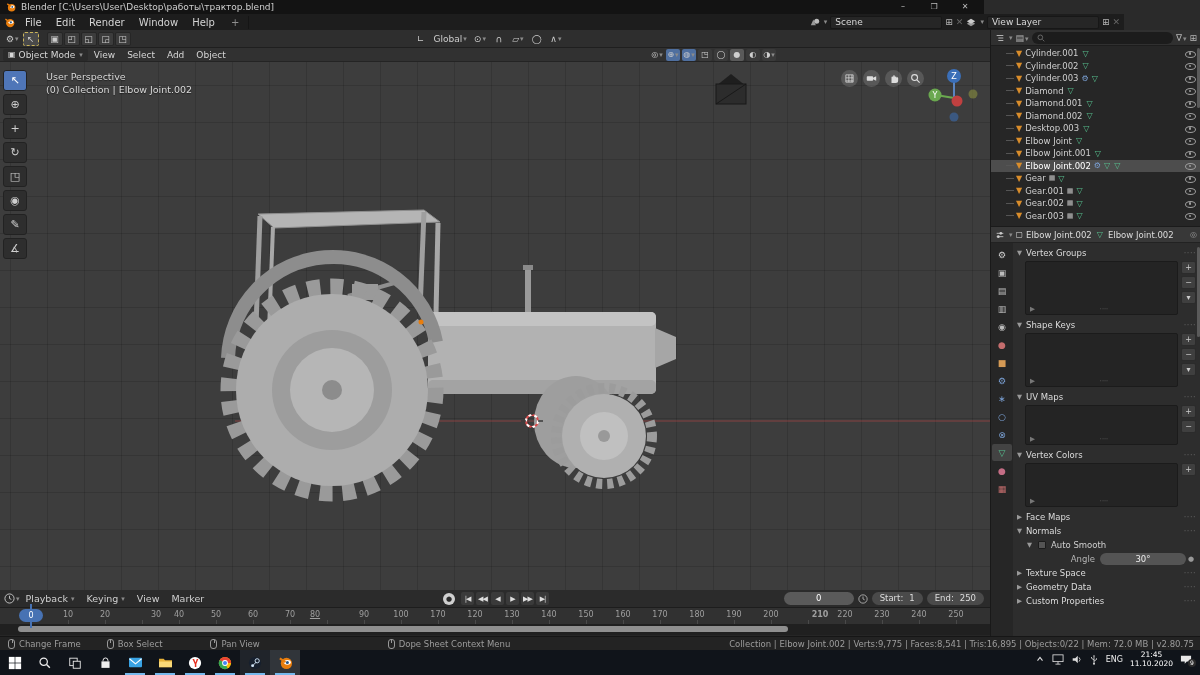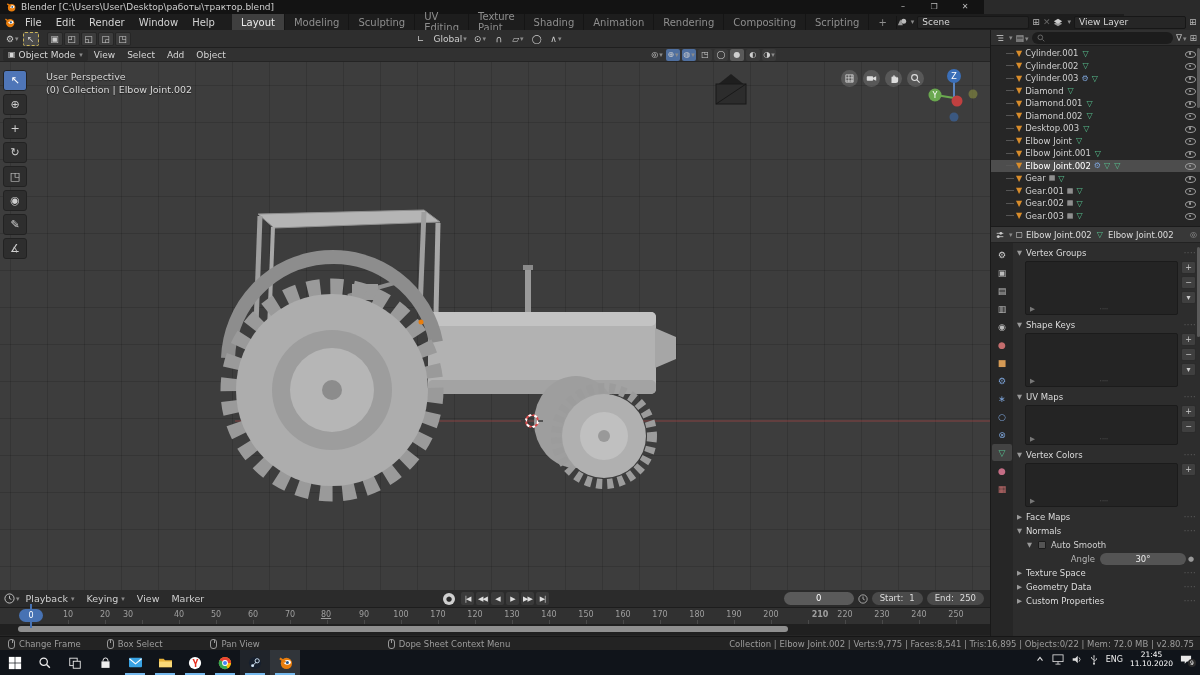--- a/index.html
+++ b/index.html
@@ -148,32 +148,20 @@
           <circle cx="10" cy="7.8" r="1.5" fill="#265787"></circle>
           <path d="M2 3 L8 7" stroke="#e87d0d" stroke-width="2"></path>
         </svg>
       </span>
     <span id="menu-row" style="display:flex">
         <span class="menu-item">File</span>
         <span class="menu-item">Edit</span>
         <span class="menu-item">Render</span>
         <span class="menu-item">Window</span>
         <span class="menu-item">Help</span>
-      </span>
-    <span id="tabs">
-        <span class="tab active">Layout</span>
-        <span class="tab">Modeling</span>
-        <span class="tab">Sculpting</span>
-        <span class="tab">UV Editing</span>
-        <span class="tab">Texture Paint</span>
-        <span class="tab">Shading</span>
-        <span class="tab">Animation</span>
-        <span class="tab">Rendering</span>
-        <span class="tab">Compositing</span>
-        <span class="tab">Scripting</span>
       </span>
     <span class="tab">+</span>
     <span id="topbar-right">
       <span class="tb-ico">
           <svg width="10" height="10" viewBox="0 0 12 12">
             <circle cx="8" cy="5" r="3" fill="#bbb"></circle>
             <path d="M1 10 L4 3 L7 10 Z" fill="#999"></path>
           </svg>
         </span>
       <span class="dd">▾</span>
@@ -439,26 +427,26 @@
         <span class="rangebox">
             <span>End:</span>
             <span>250</span>
           </span>
       </span>
     </div>
     <div id="tl-ruler">
       <span id="cframe">0</span>
     <span class="tick" style="left: 68px;">10</span>
         <span class="tick" style="left: 105px;">20</span>
-        <span class="tick" style="left: 128px;">30</span>
+        <span class="tick" style="left: 156px;">30</span>
         <span class="tick" style="left: 179px;">40</span>
         <span class="tick" style="left: 216px;">50</span>
         <span class="tick" style="left: 253px;">60</span>
         <span class="tick" style="left: 290px;">70</span>
-        <span class="tick" style="left: 326px; text-decoration: underline;">80</span>
+        <span class="tick" style="left: 315px; text-decoration: underline;">80</span>
         <span class="tick" style="left: 364px;">90</span>
         <span class="tick" style="left: 401px;">100</span>
         <span class="tick" style="left: 438px;">170</span>
         <span class="tick" style="left: 475px;">120</span>
         <span class="tick" style="left: 512px;">130</span>
         <span class="tick" style="left: 549px;">140</span>
         <span class="tick" style="left: 586px;">150</span>
         <span class="tick" style="left: 623px;">160</span>
         <span class="tick" style="left: 660px;">170</span>
         <span class="tick" style="left: 697px;">180</span>

